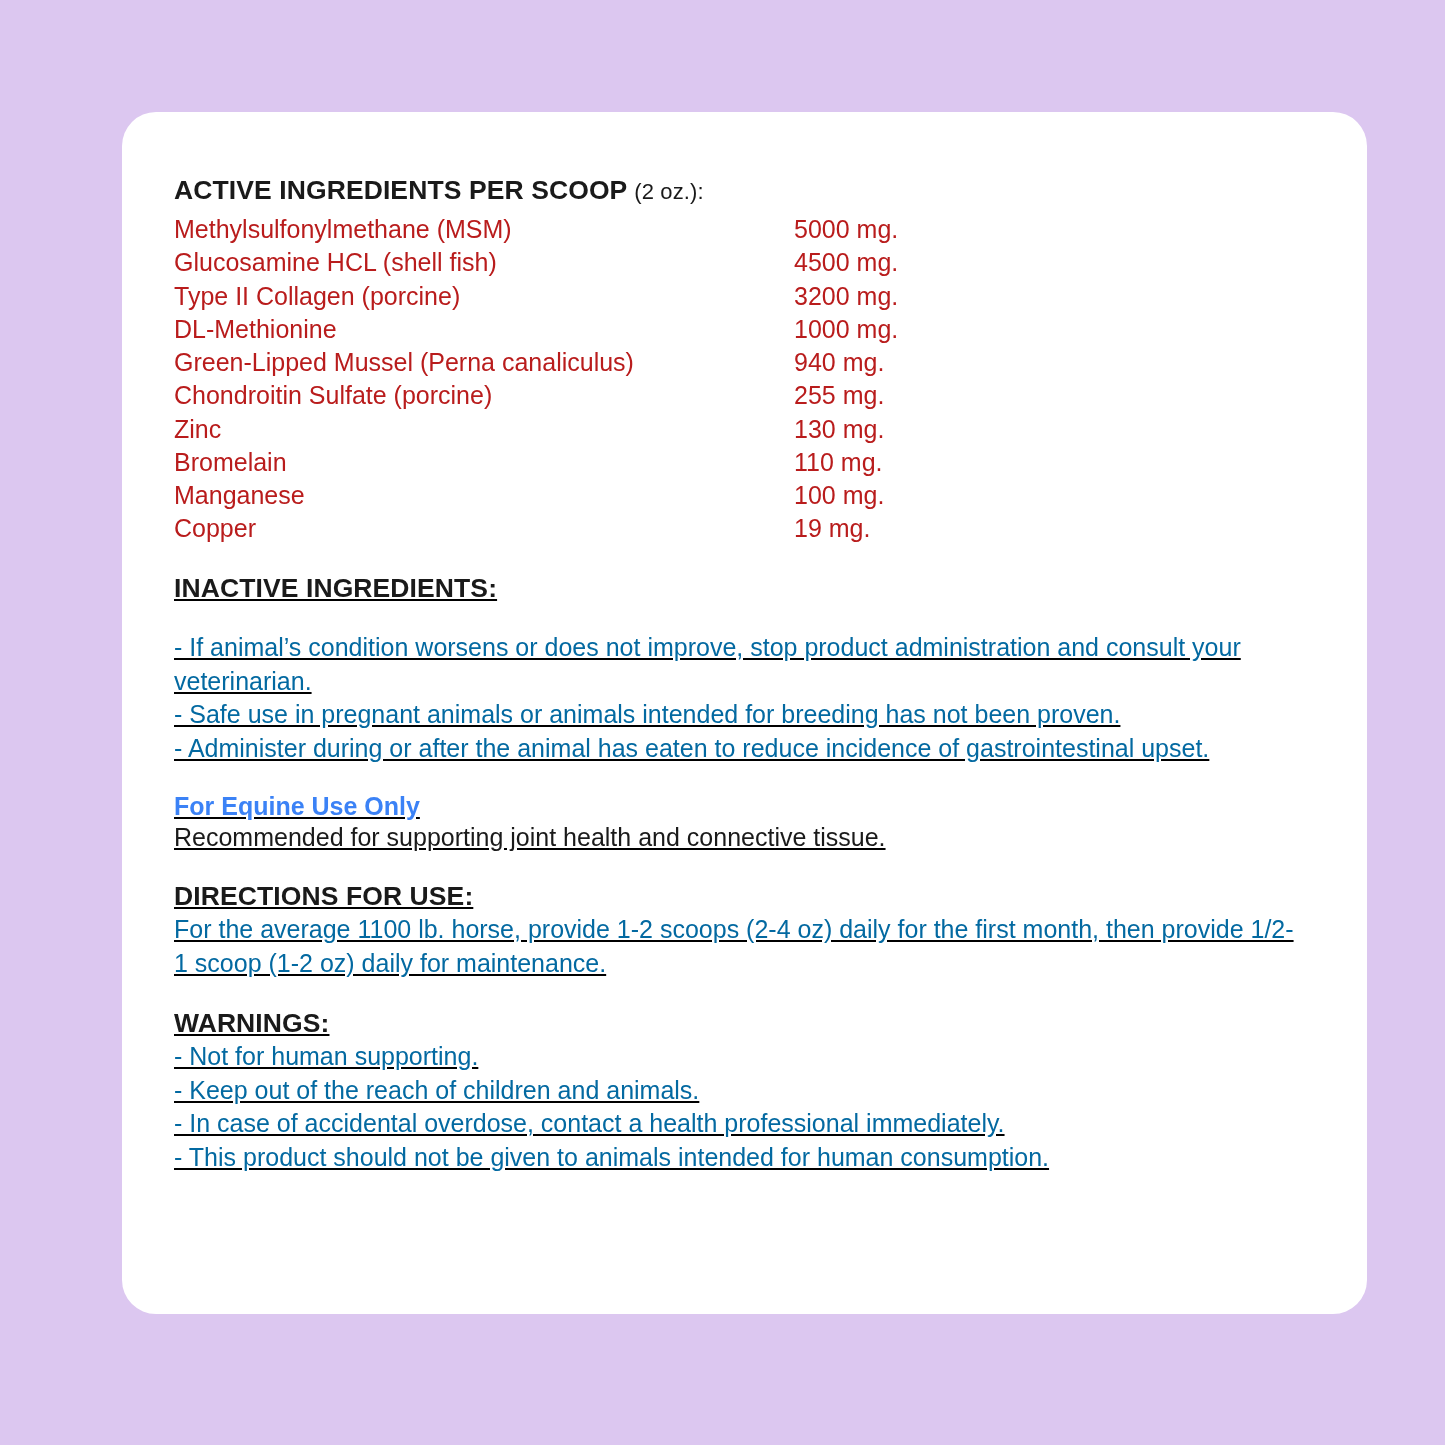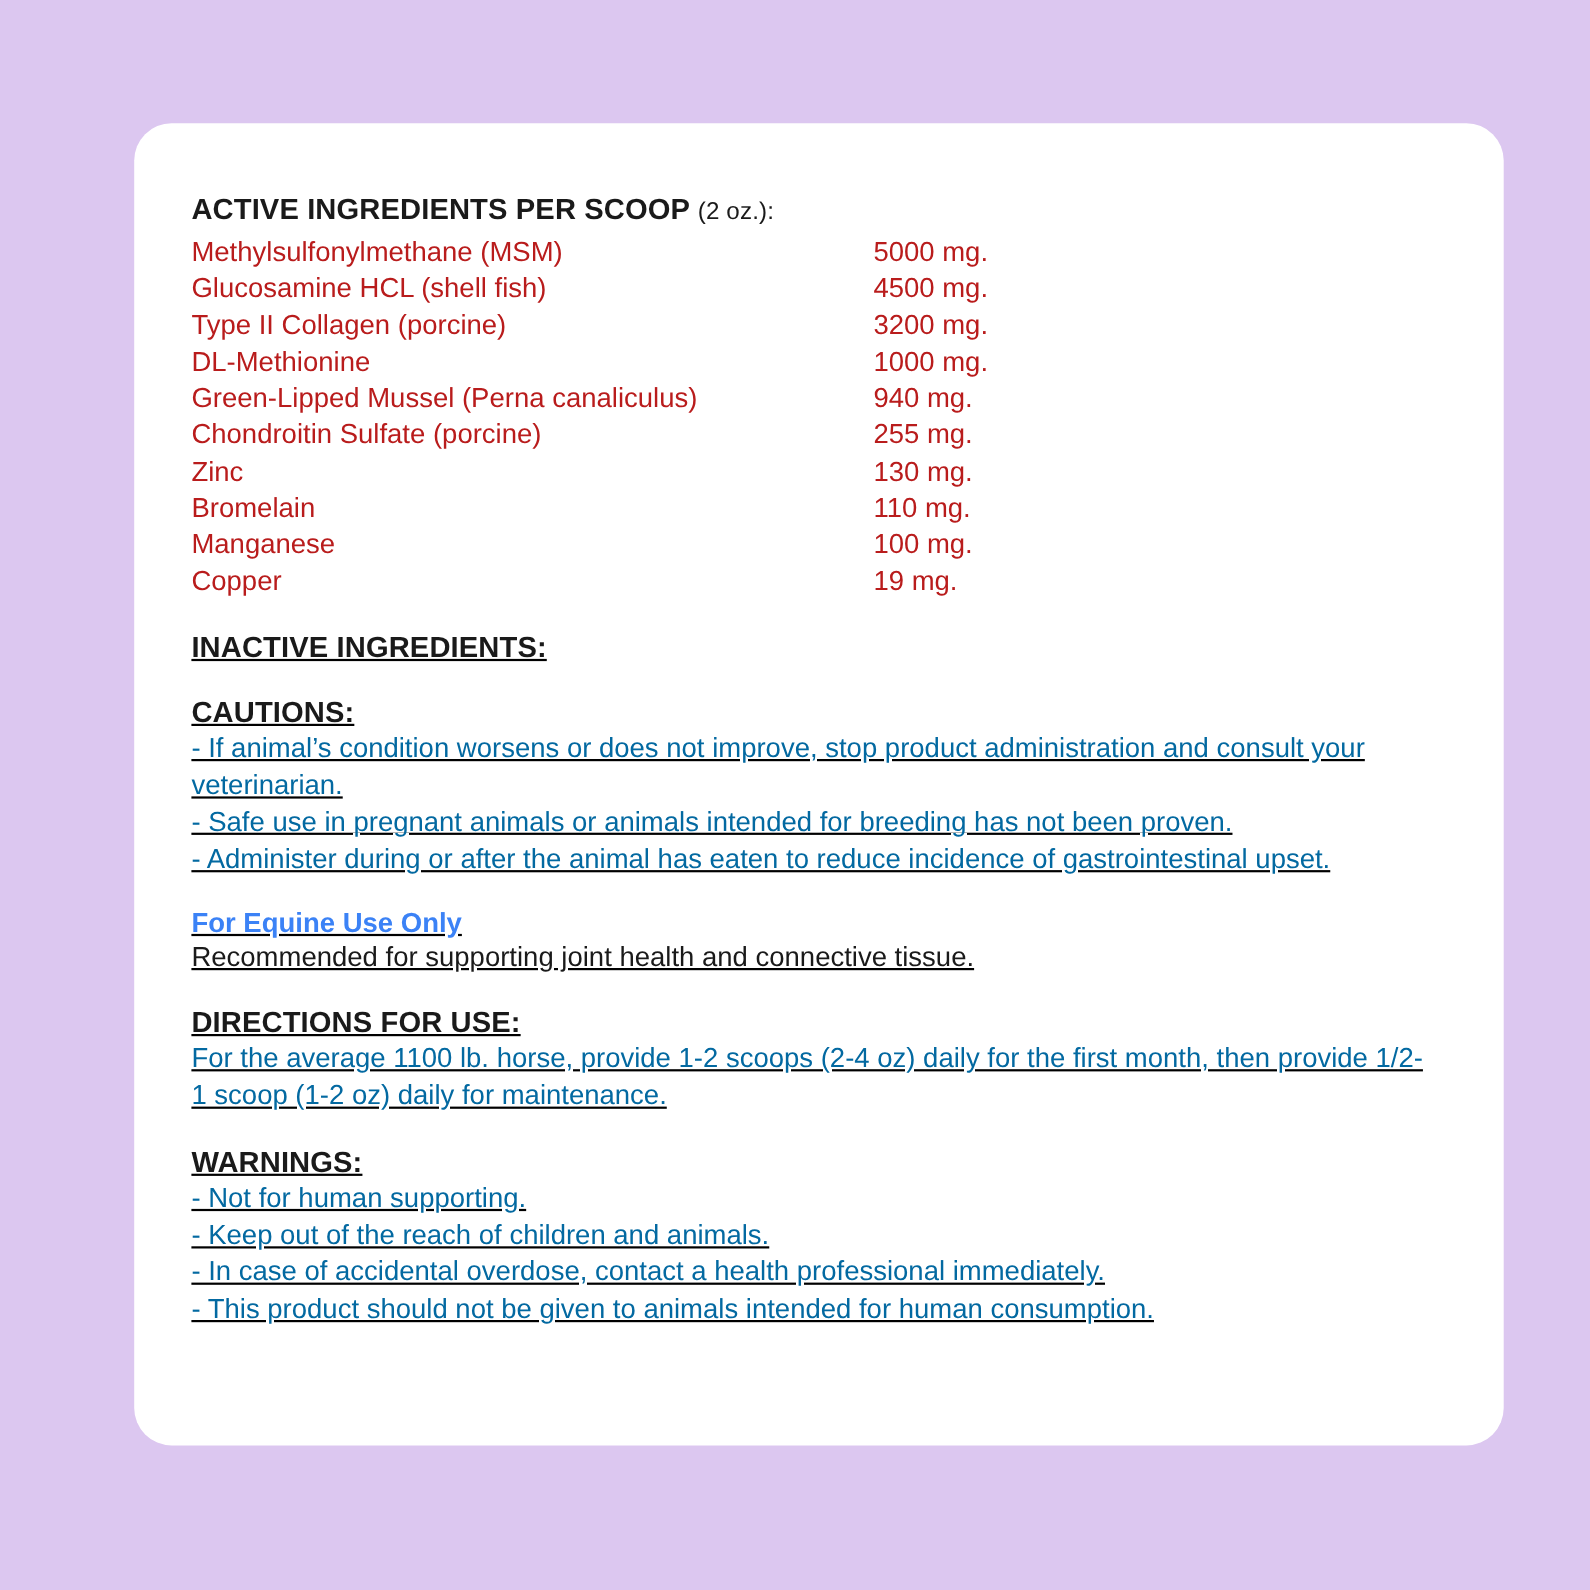--- a/index.html
+++ b/index.html
@@ -133,21 +133,20 @@
           <td class="ing-amount">19 mg.</td>
         </tr>
       </tbody>
     </table>
 
     <div class="section">
       <div class="heading">INACTIVE INGREDIENTS:</div>
     </div>
 
     <div class="section">
-      <div class="heading">CAUTIONS:</div>
       <div class="para">- If animal’s condition worsens or does not improve, stop product administration and consult your veterinarian.</div>
       <div class="para">- Safe use in pregnant animals or animals intended for breeding has not been proven.</div>
       <div class="para">- Administer during or after the animal has eaten to reduce incidence of gastrointestinal upset.</div>
     </div>
 
     <div class="section">
       <div class="subhead-bold">For Equine Use Only</div>
       <div class="body-line">Recommended for supporting joint health and connective tissue.</div>
     </div>
 

